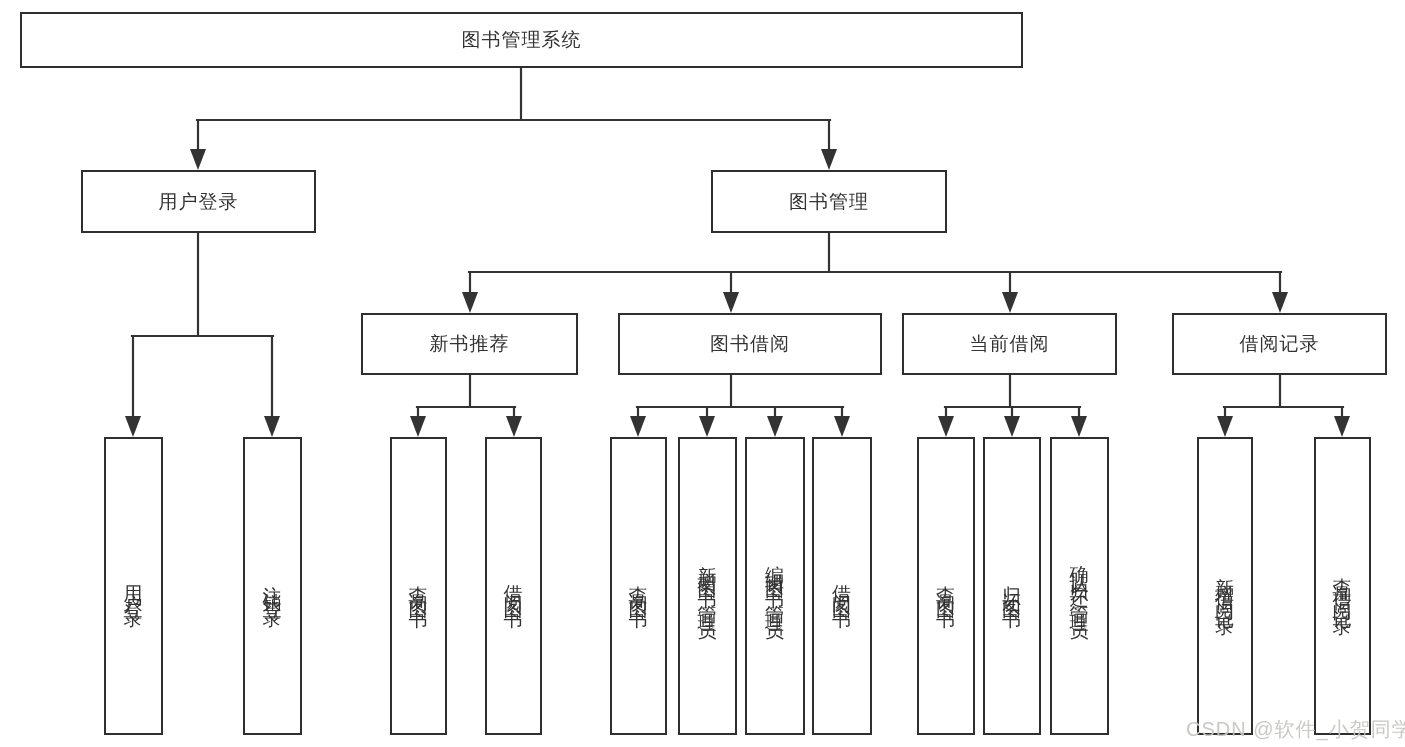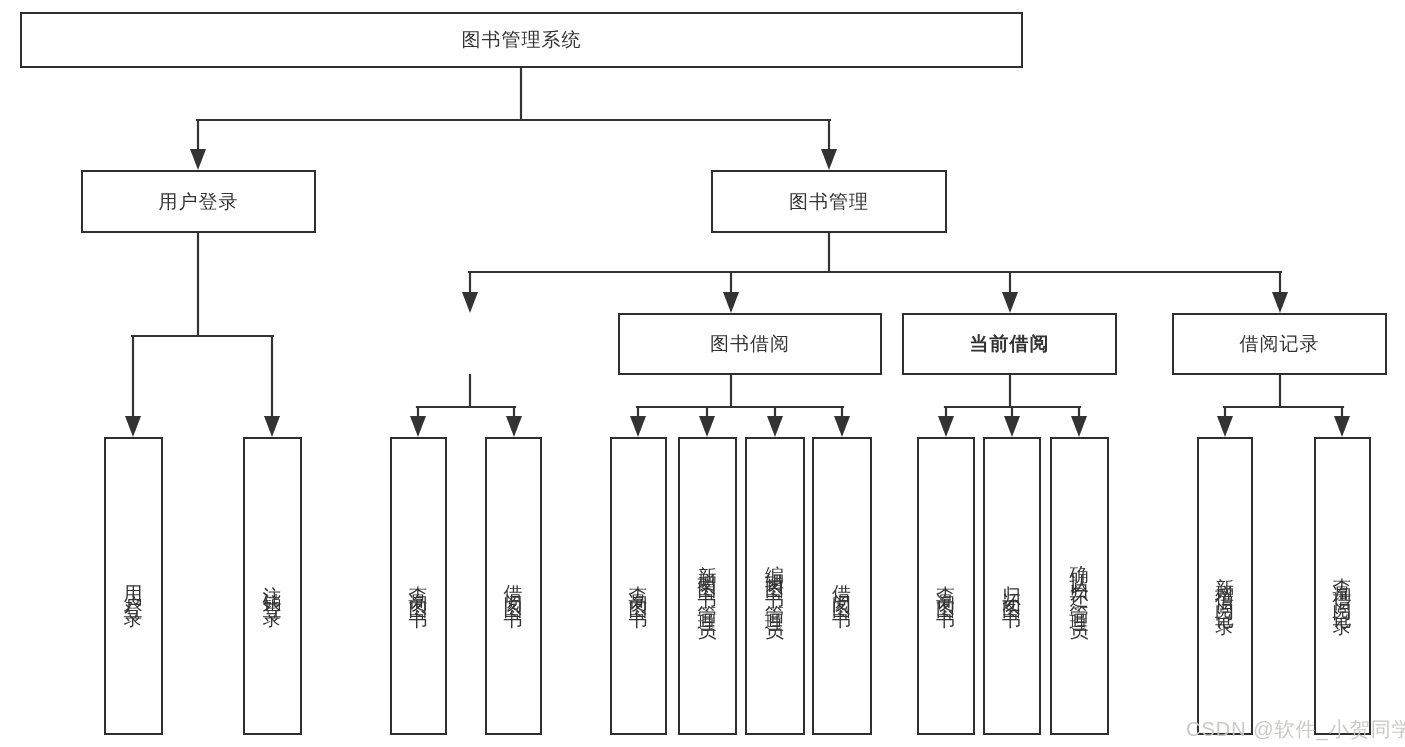--- a/index.html
+++ b/index.html
@@ -94,24 +94,27 @@
     <span class="label">图书管理系统</span>
   </div>
 
   <div class="node" style="left:81px; top:170px; width:235px; height:63px;">
     <span class="label">用户登录</span>
   </div>
   <div class="node" style="left:711px; top:170px; width:236px; height:63px;">
     <span class="label">图书管理</span>
   </div>
 
+  <div class="node" style="left:361px; top:313px; width:217px; height:62px;">
+    <span class="label">新书推荐</span>
+  </div>
   <div class="node" style="left:618px; top:313px; width:264px; height:62px;">
     <span class="label">图书借阅</span>
   </div>
-  <div class="node" style="left:902px; top:313px; width:215px; height:62px;font-weight:bold;">
+  <div class="node" style="left:902px; top:313px; width:215px; height:62px;">
     <span class="label">当前借阅</span>
   </div>
   <div class="node" style="left:1172px; top:313px; width:215px; height:62px;">
     <span class="label">借阅记录</span>
   </div>
 
   <div class="node v" style="left:104px; top:437px; width:59px; height:298px;">
     <span class="label">用户登录</span>
   </div>
   <div class="node v" style="left:243px; top:437px; width:59px; height:298px;">

